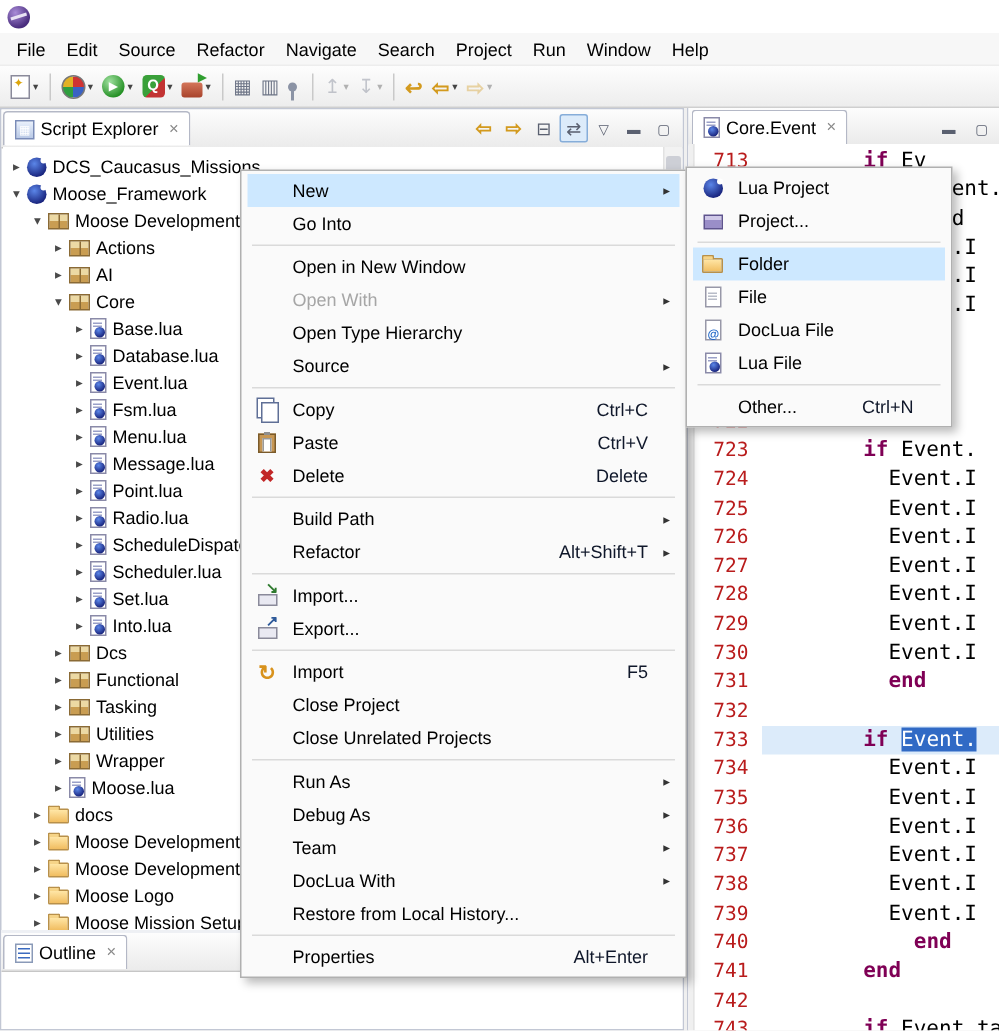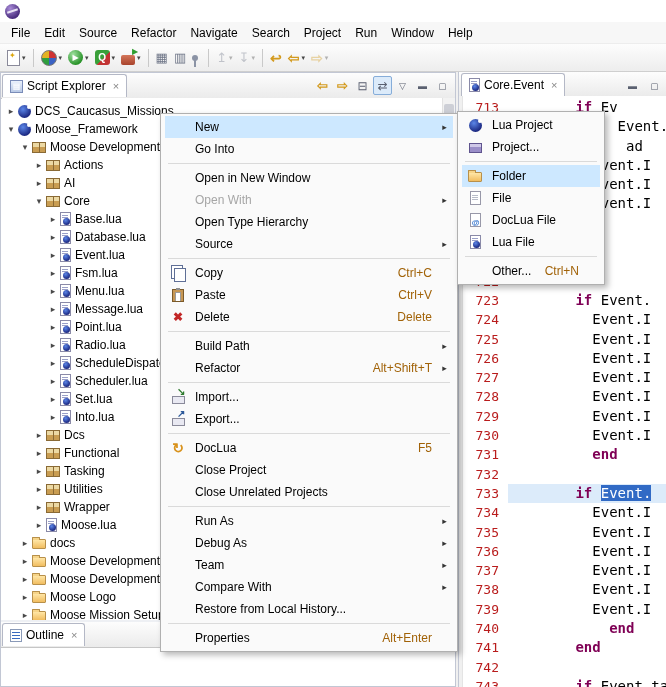--- a/index.html
+++ b/index.html
@@ -79,27 +79,27 @@
   .eline{height:19.3px;display:flex;line-height:19.3px;white-space:pre;}
   .lnum{width:40px;flex:none;text-align:right;padding-right:9px;color:#b91c1c;font-size:13px;}
   .codewrap{flex:1;white-space:pre;}
   .eline.cur .codewrap{background:#dcebfa;}
   .kw{color:#7f0055;font-weight:bold;}
   .sel{background:#316ac5;color:#fff;}
 
   
   .menu{position:absolute;background:#fafafa;border:1px solid #b0b0b0;box-shadow:3px 3px 6px rgba(0,0,0,0.28);padding:2px 4px;z-index:20;box-sizing:border-box;}
   #context-menu{left:160px;top:113px;width:298px;}
-  #new-submenu{left:457px;top:111px;width:148px;z-index:21;}
+  #new-submenu{left:457px;top:111px;width:178px;z-index:21;}
   .mitem{height:22px;display:flex;align-items:center;padding:0 2px 0 2px;}
   .mitem.hl{background:#cde8ff;}
   .mitem.disabled .mlabel{color:#a6a6a6;}
   .micon{width:22px;flex:none;display:flex;align-items:center;justify-content:center;}
   .mlabel{flex:1;padding-left:6px;white-space:nowrap;}
-  .mshort{color:#a16207;padding-right:6px;white-space:nowrap;}
+  .mshort{color:#0f172a;padding-right:6px;white-space:nowrap;}
   .marrow{width:13px;flex:none;text-align:center;font-size:9px;color:#333;}
   .msep{height:1px;background:#dadada;margin:3px 3px;}
   .mi-copy{width:10px;height:12px;background:#fff;border:1px solid #5f6f96;box-shadow:-3px -3px 0 -1px #fff,-3px -3px 0 0 #5f6f96;margin-left:3px;margin-top:3px;display:inline-block;}
   .mi-paste{width:12px;height:13px;background:#c79754;border:1px solid #7a5a2a;position:relative;display:inline-block;box-sizing:border-box;}
   .mi-paste::before{content:"";position:absolute;left:3px;top:-2px;width:4px;height:2px;background:#8f8f8f;}
   .mi-paste::after{content:"";position:absolute;left:2px;top:2px;right:2px;bottom:0;background:#fff;border:1px solid #9a9a9a;border-bottom:none;}
   .mi-del{color:#c22727;font-weight:bold;font-size:12px;}
   .mi-port{width:13px;height:8px;border:1px solid #8a8a9a;background:#e9e9f2;position:relative;display:inline-block;margin-top:6px;box-sizing:border-box;}
   .mi-port .pa{position:absolute;right:-2px;top:-11px;color:#2e7a2e;font-weight:bold;font-size:10px;}
   .mi-port .pa.up{color:#2e5a9a;}
@@ -505,21 +505,21 @@
         </span>
         <span class="mlabel">Export...</span>
         <span class="mshort"></span>
         <span class="marrow"></span>
       </div>
       <div class="msep"></div>
       <div class="mitem">
         <span class="micon">
           <span class="mi-refresh">↻</span>
         </span>
-        <span class="mlabel">DocLua</span>
+        <span class="mlabel">Import</span>
         <span class="mshort">F5</span>
         <span class="marrow"></span>
       </div>
       <div class="mitem">
         <span class="micon"></span>
         <span class="mlabel">Close Project</span>
         <span class="mshort"></span>
         <span class="marrow"></span>
       </div>
       <div class="mitem">
@@ -542,21 +542,21 @@
         <span class="marrow">▸</span>
       </div>
       <div class="mitem">
         <span class="micon"></span>
         <span class="mlabel">Team</span>
         <span class="mshort"></span>
         <span class="marrow">▸</span>
       </div>
       <div class="mitem">
         <span class="micon"></span>
-        <span class="mlabel">Compare With</span>
+        <span class="mlabel">DocLua With</span>
         <span class="mshort"></span>
         <span class="marrow">▸</span>
       </div>
       <div class="mitem">
         <span class="micon"></span>
         <span class="mlabel">Restore from Local History...</span>
         <span class="mshort"></span>
         <span class="marrow"></span>
       </div>
       <div class="msep"></div>

